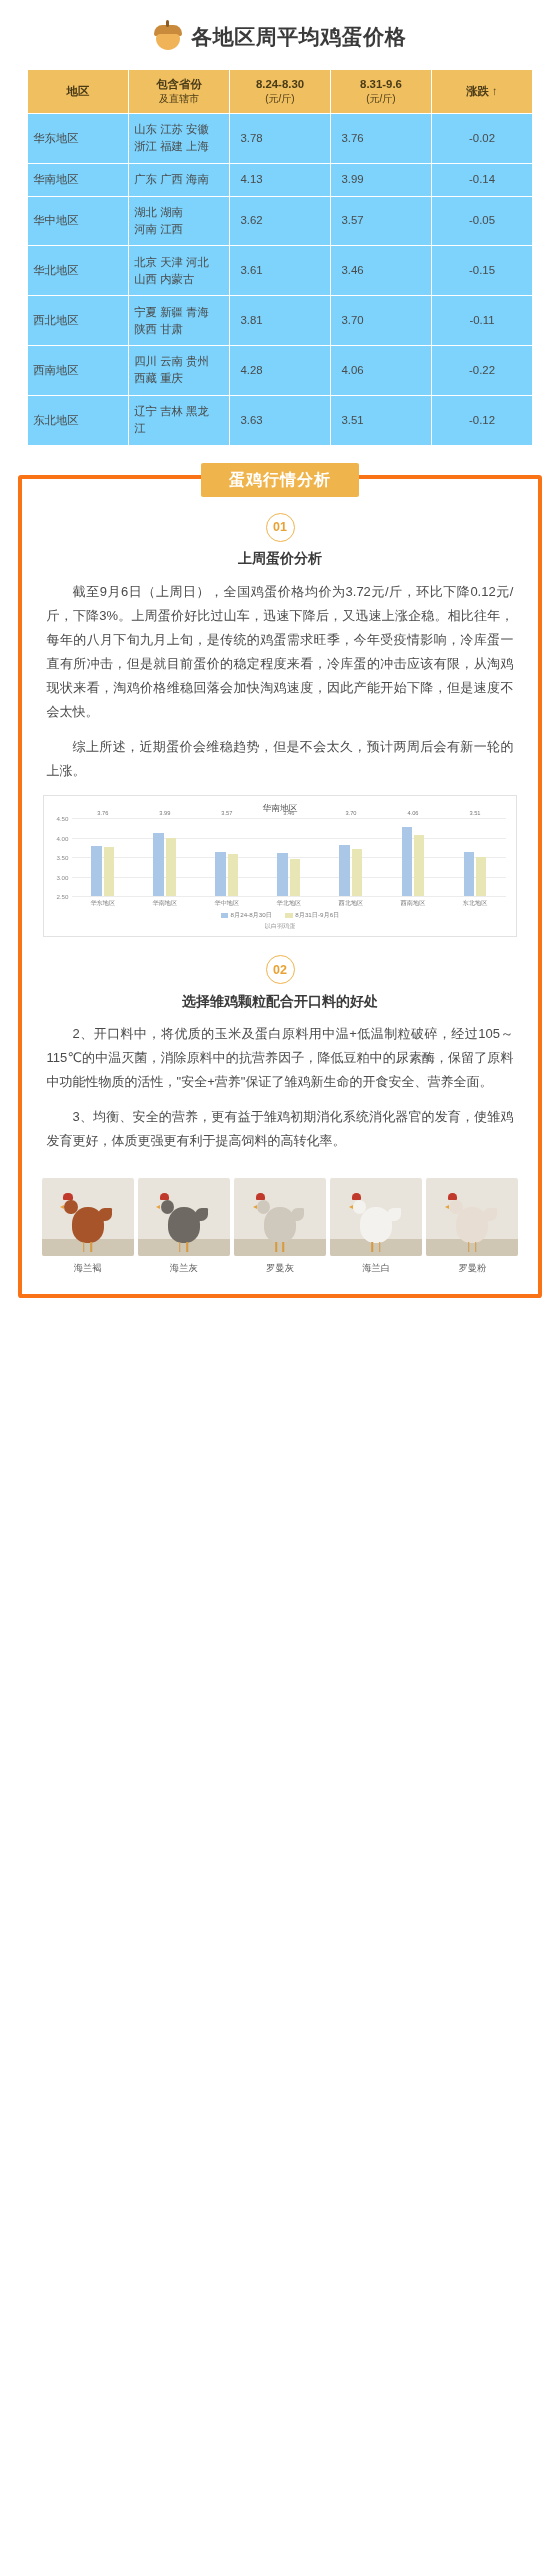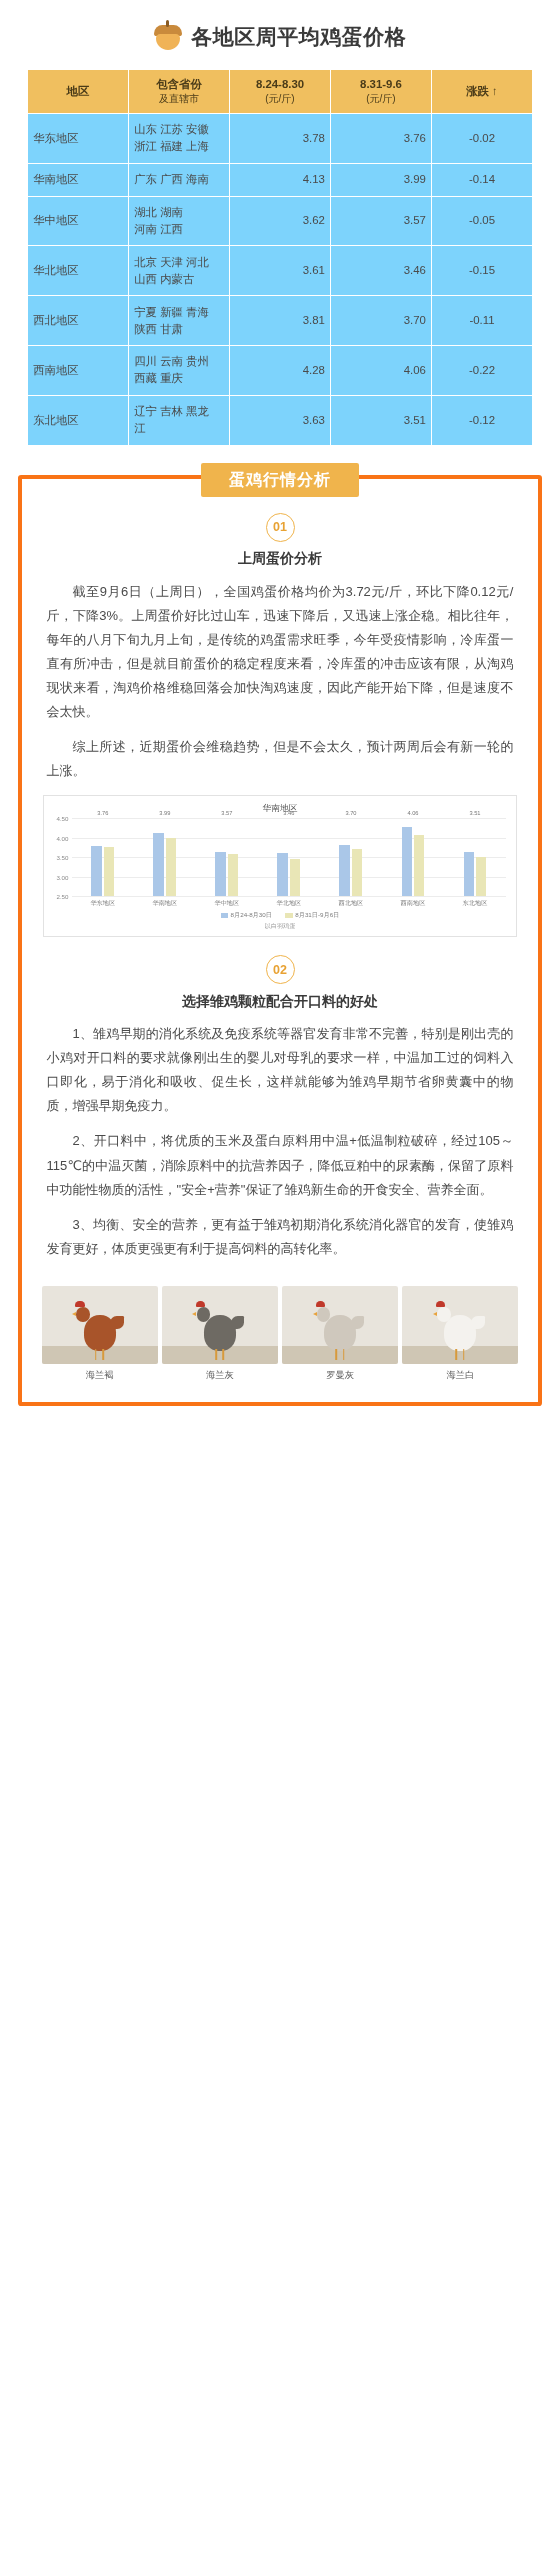--- a/index.html
+++ b/index.html
@@ -43,21 +43,21 @@
     border:0.5px solid #ffffff;padding:7.3px 3.1px;line-height:1.35;
     vertical-align:middle;
   }
   thead th .unit{display:block;font-size:10px;font-weight:normal;}
   tbody td{
     border:0.5px solid #ffffff;padding:7.3px 5.2px;line-height:1.5;
     vertical-align:middle;color:#4a4a4a;
   }
   td.region{width:68px;}
   td.prov{line-height:1.5;}
-  td.num{text-align:right;padding-left:10.4px;}
+  td.num{text-align:left;padding-left:10.4px;}
   td.chg{text-align:center;}
   .prov-row{display:block;white-space:nowrap;}
 
   
   .analysis{
     margin:29px 17.6px 0 17.6px;
     border:4px solid #f97316;
     border-radius:3.1px;
     position:relative;
     padding:29px 0 17.6px 0;
@@ -326,21 +326,20 @@
         <span><i class="k2"></i><span>8月31日-9月6日</span></span>
       </div>
       <div class="chart-foot">以白羽鸡蛋</div>
     </div>
 
     <div class="sec">
       <div class="sec-head">
         <div class="badge">02</div>
         <div class="sec-title">选择雏鸡颗粒配合开口料的好处</div>
       </div>
-      <p class="para">1、雏鸡早期的消化系统及免疫系统等器官发育非常不完善，特别是刚出壳的小鸡对开口料的要求就像刚出生的婴儿对母乳的要求一样，中温加工过的饲料入口即化，易于消化和吸收、促生长，这样就能够为雏鸡早期节省卵黄囊中的物质，增强早期免疫力。</p>
       <p class="para">2、开口料中，将优质的玉米及蛋白原料用中温+低温制粒破碎，经过105～115℃的中温灭菌，消除原料中的抗营养因子，降低豆粕中的尿素酶，保留了原料中功能性物质的活性，"安全+营养"保证了雏鸡新生命的开食安全、营养全面。</p>
       <p class="para">3、均衡、安全的营养，更有益于雏鸡初期消化系统消化器官的发育，使雏鸡发育更好，体质更强更有利于提高饲料的高转化率。</p>
     </div>
 
     <div class="photos">
       <div class="photo">
         <div class="pic">
           <div class="floor"></div>
           <div class="hen" style="background:#a8542a">
               <span class="comb"></span>
@@ -388,17 +387,31 @@
               <span class="comb"></span>
               <span class="beak"></span>
             </div>
           <div class="legs">
               <span></span>
               <span></span>
             </div>
         </div>
         <div class="cap-txt">海兰白</div>
       </div>
+      <div class="photo">
+        <div class="pic">
+          <div class="floor"></div>
+          <div class="hen" style="background:#e8ddd2">
+              <span class="comb"></span>
+              <span class="beak"></span>
+            </div>
+          <div class="legs">
+              <span></span>
+              <span></span>
+            </div>
+        </div>
+        <div class="cap-txt">罗曼粉</div>
+      </div>
     </div>
   </div>
 
 </div>
 
 
 </body></html>

